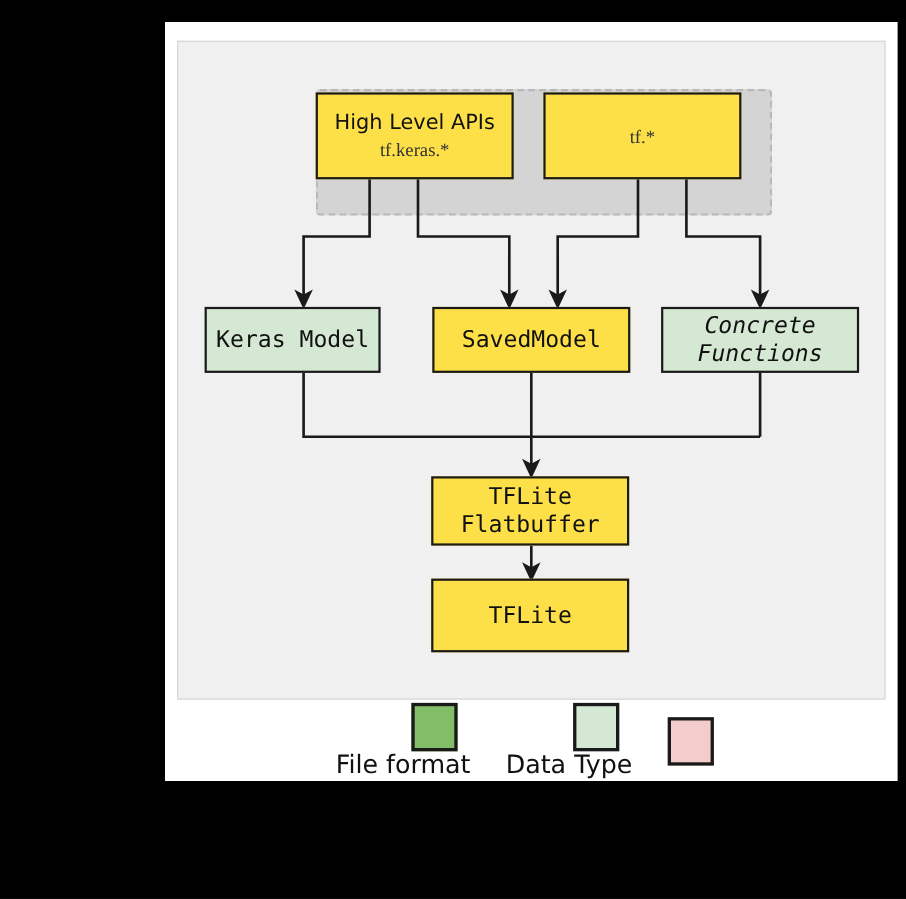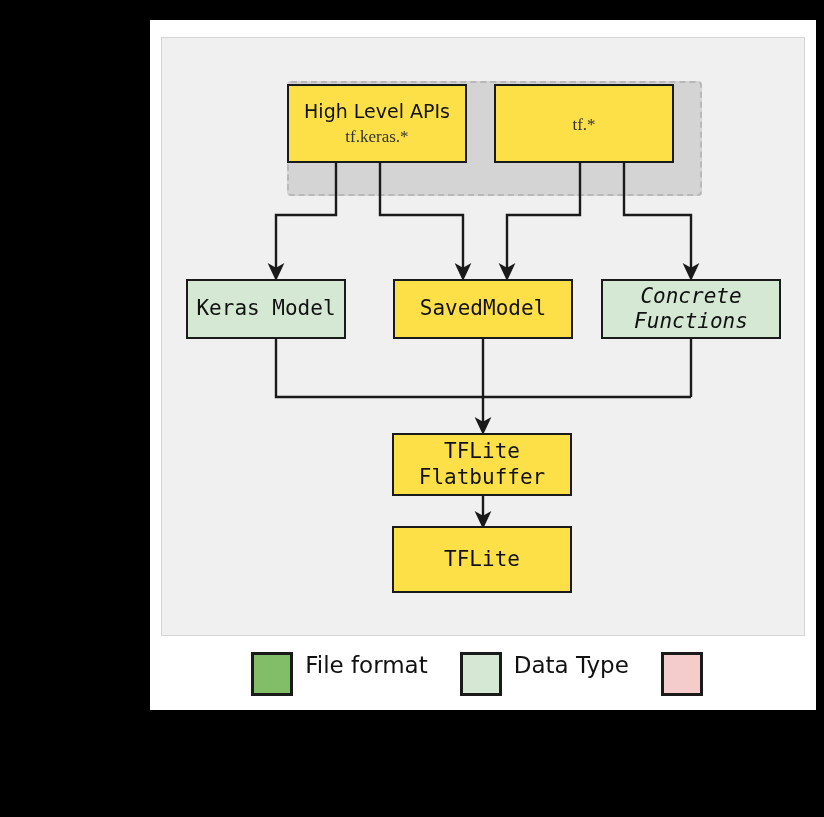--- a/index.html
+++ b/index.html
@@ -107,22 +107,22 @@
     top: 623px;
     width: 644px;
     height: 62px;
     display: flex;
     flex-direction: row;
     align-items: center;
     justify-content: center;
   }
   .legend-item {
     display: flex;
-    flex-direction: row;
-    align-items: flex-start;
+    flex-direction: column;
+    align-items: flex-end;
     margin: 0 16px;
   }
   .legend-swatch {
     width: 42px;
     height: 44px;
     border: 3px solid #1a1a1a;
     box-sizing: border-box;
     margin-right: 12px;
   }
   .legend-label {

